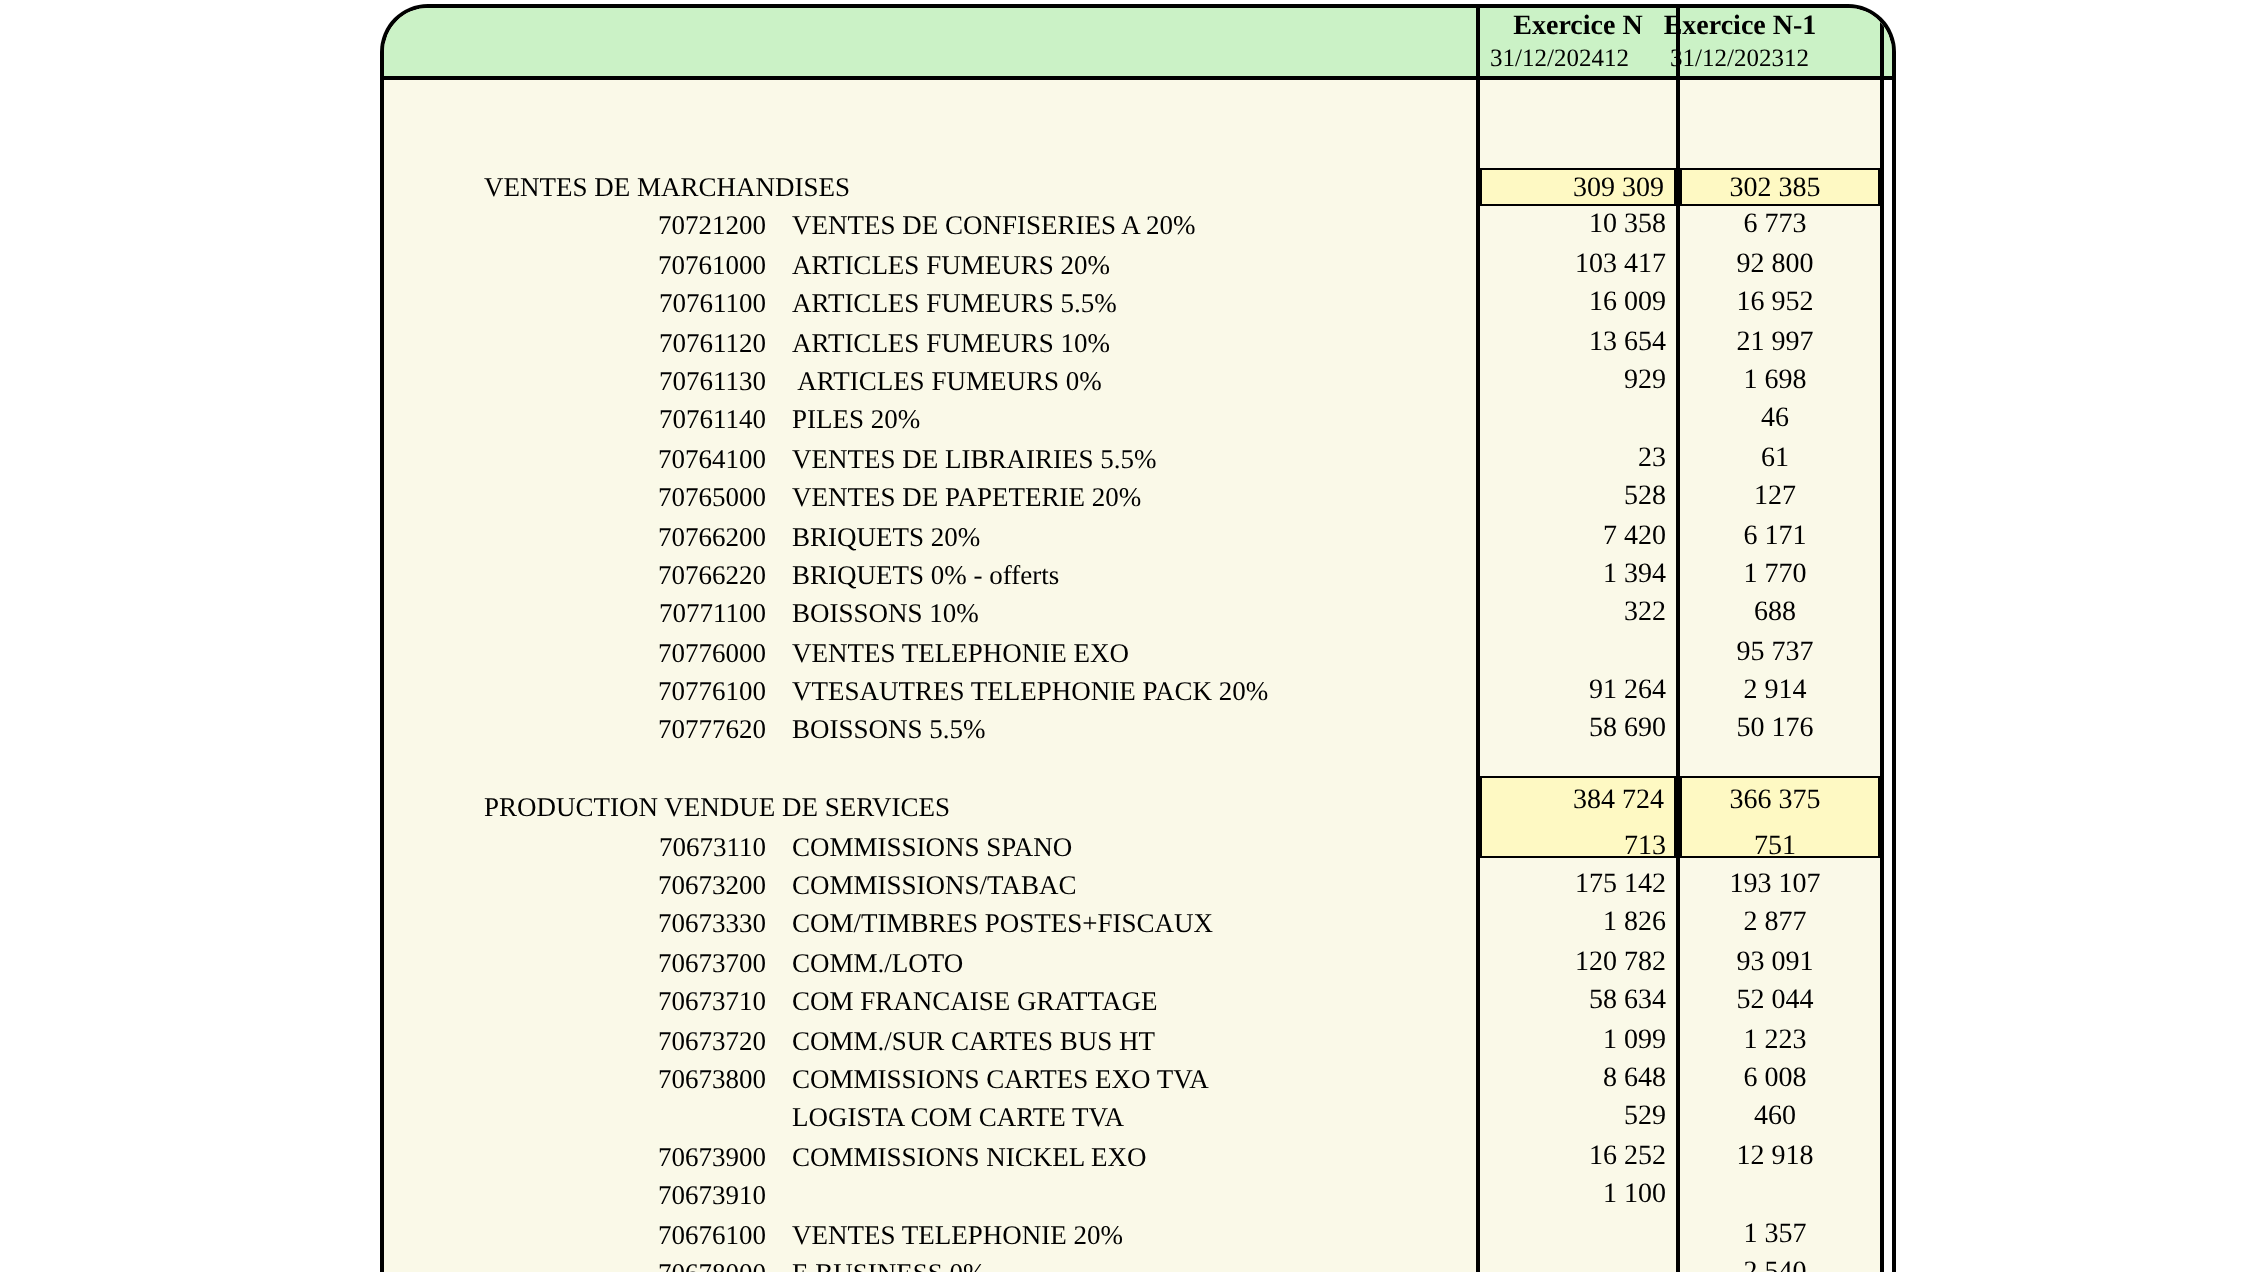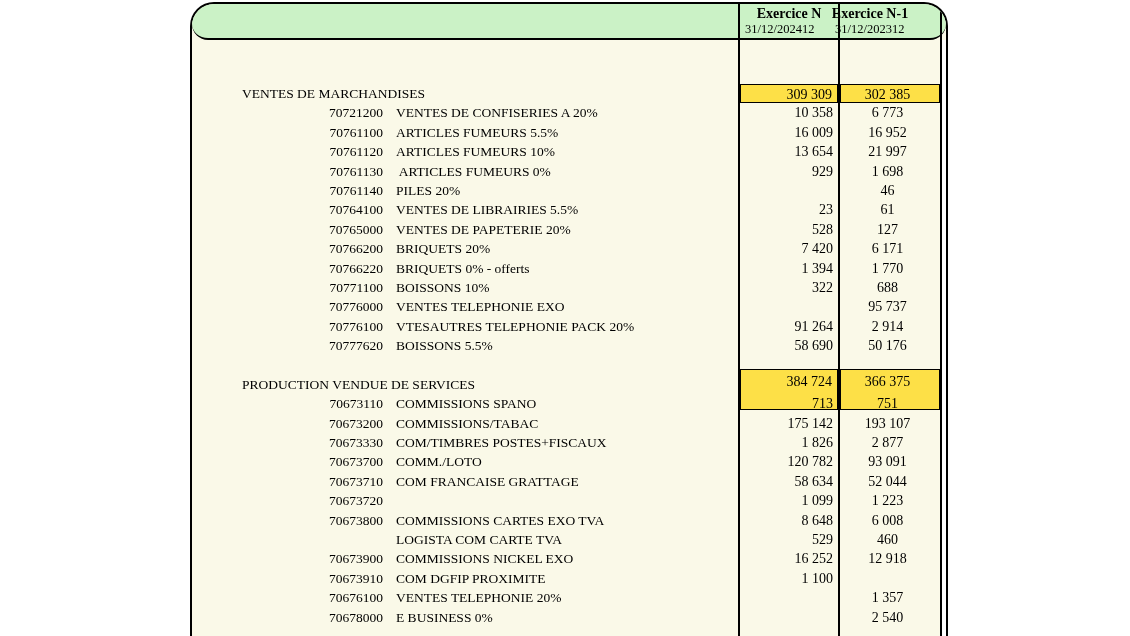--- a/index.html
+++ b/index.html
@@ -28,21 +28,20 @@
     border-bottom: none;
     border-radius: 24px 24px 0 0;
     background: #FAF9E8;
     overflow: hidden;
   }
   .header-band {
     position: relative;
     height: 34px;
     background: #CBF2C6;
     border-bottom: 2px solid #000000;
-    border-radius: 16px;
   }
   .hcell {
     position: absolute;
     top: 0;
     height: 34px;
   }
   .hcell.n  { left: 548px; width: 98px; }
   .hcell.n1 { left: 638px; width: 80px; }
   .htitle {
     font-weight: bold;
@@ -97,21 +96,21 @@
     font-size: 14px;
   }
   .vn1 {
     left: 648px;
     width: 100px;
     text-align: center;
     padding-right: 5px;
     font-size: 14px;
   }
   .total-cell {
-    background: #fde047;
+    background: #fef9c3;
     border: 1px solid #000000;
   }
   .section-row.tall .total-cell {
     top: -6px;
     height: 41px;
     line-height: 24px;
   }
   .vline {
     position: absolute;
     top: 0;
@@ -163,20 +162,26 @@
     <div class="cell vn total-cell">309 309</div>
     <div class="cell vn1 total-cell">302 385</div>
   </div>
         <div class="row">
     <div class="cell acct">70721200</div>
     <div class="cell label">VENTES DE CONFISERIES A 20%</div>
     <div class="cell vn">10 358</div>
     <div class="cell vn1">6 773</div>
   </div>
         <div class="row">
+    <div class="cell acct">70761000</div>
+    <div class="cell label">ARTICLES FUMEURS 20%</div>
+    <div class="cell vn">103 417</div>
+    <div class="cell vn1">92 800</div>
+  </div>
+        <div class="row">
     <div class="cell acct">70761100</div>
     <div class="cell label">ARTICLES FUMEURS 5.5%</div>
     <div class="cell vn">16 009</div>
     <div class="cell vn1">16 952</div>
   </div>
         <div class="row">
     <div class="cell acct">70761120</div>
     <div class="cell label">ARTICLES FUMEURS 10%</div>
     <div class="cell vn">13 654</div>
     <div class="cell vn1">21 997</div>
@@ -278,20 +283,21 @@
     <div class="cell vn1">93 091</div>
   </div>
         <div class="row">
     <div class="cell acct">70673710</div>
     <div class="cell label">COM FRANCAISE GRATTAGE</div>
     <div class="cell vn">58 634</div>
     <div class="cell vn1">52 044</div>
   </div>
         <div class="row">
     <div class="cell acct">70673720</div>
+    <div class="cell label">COMM./SUR CARTES BUS HT</div>
     <div class="cell vn">1 099</div>
     <div class="cell vn1">1 223</div>
   </div>
         <div class="row">
     <div class="cell acct">70673800</div>
     <div class="cell label">COMMISSIONS CARTES EXO TVA</div>
     <div class="cell vn">8 648</div>
     <div class="cell vn1">6 008</div>
   </div>
         <div class="row">
@@ -300,21 +306,20 @@
     <div class="cell vn1">460</div>
   </div>
         <div class="row">
     <div class="cell acct">70673900</div>
     <div class="cell label">COMMISSIONS NICKEL EXO</div>
     <div class="cell vn">16 252</div>
     <div class="cell vn1">12 918</div>
   </div>
         <div class="row">
     <div class="cell acct">70673910</div>
-    <div class="cell label">COM DGFIP PROXIMITE</div>
     <div class="cell vn">1 100</div>
     <div class="cell vn1"></div>
   </div>
         <div class="row">
     <div class="cell acct">70676100</div>
     <div class="cell label">VENTES TELEPHONIE 20%</div>
     <div class="cell vn"></div>
     <div class="cell vn1">1 357</div>
   </div>
         <div class="row">

